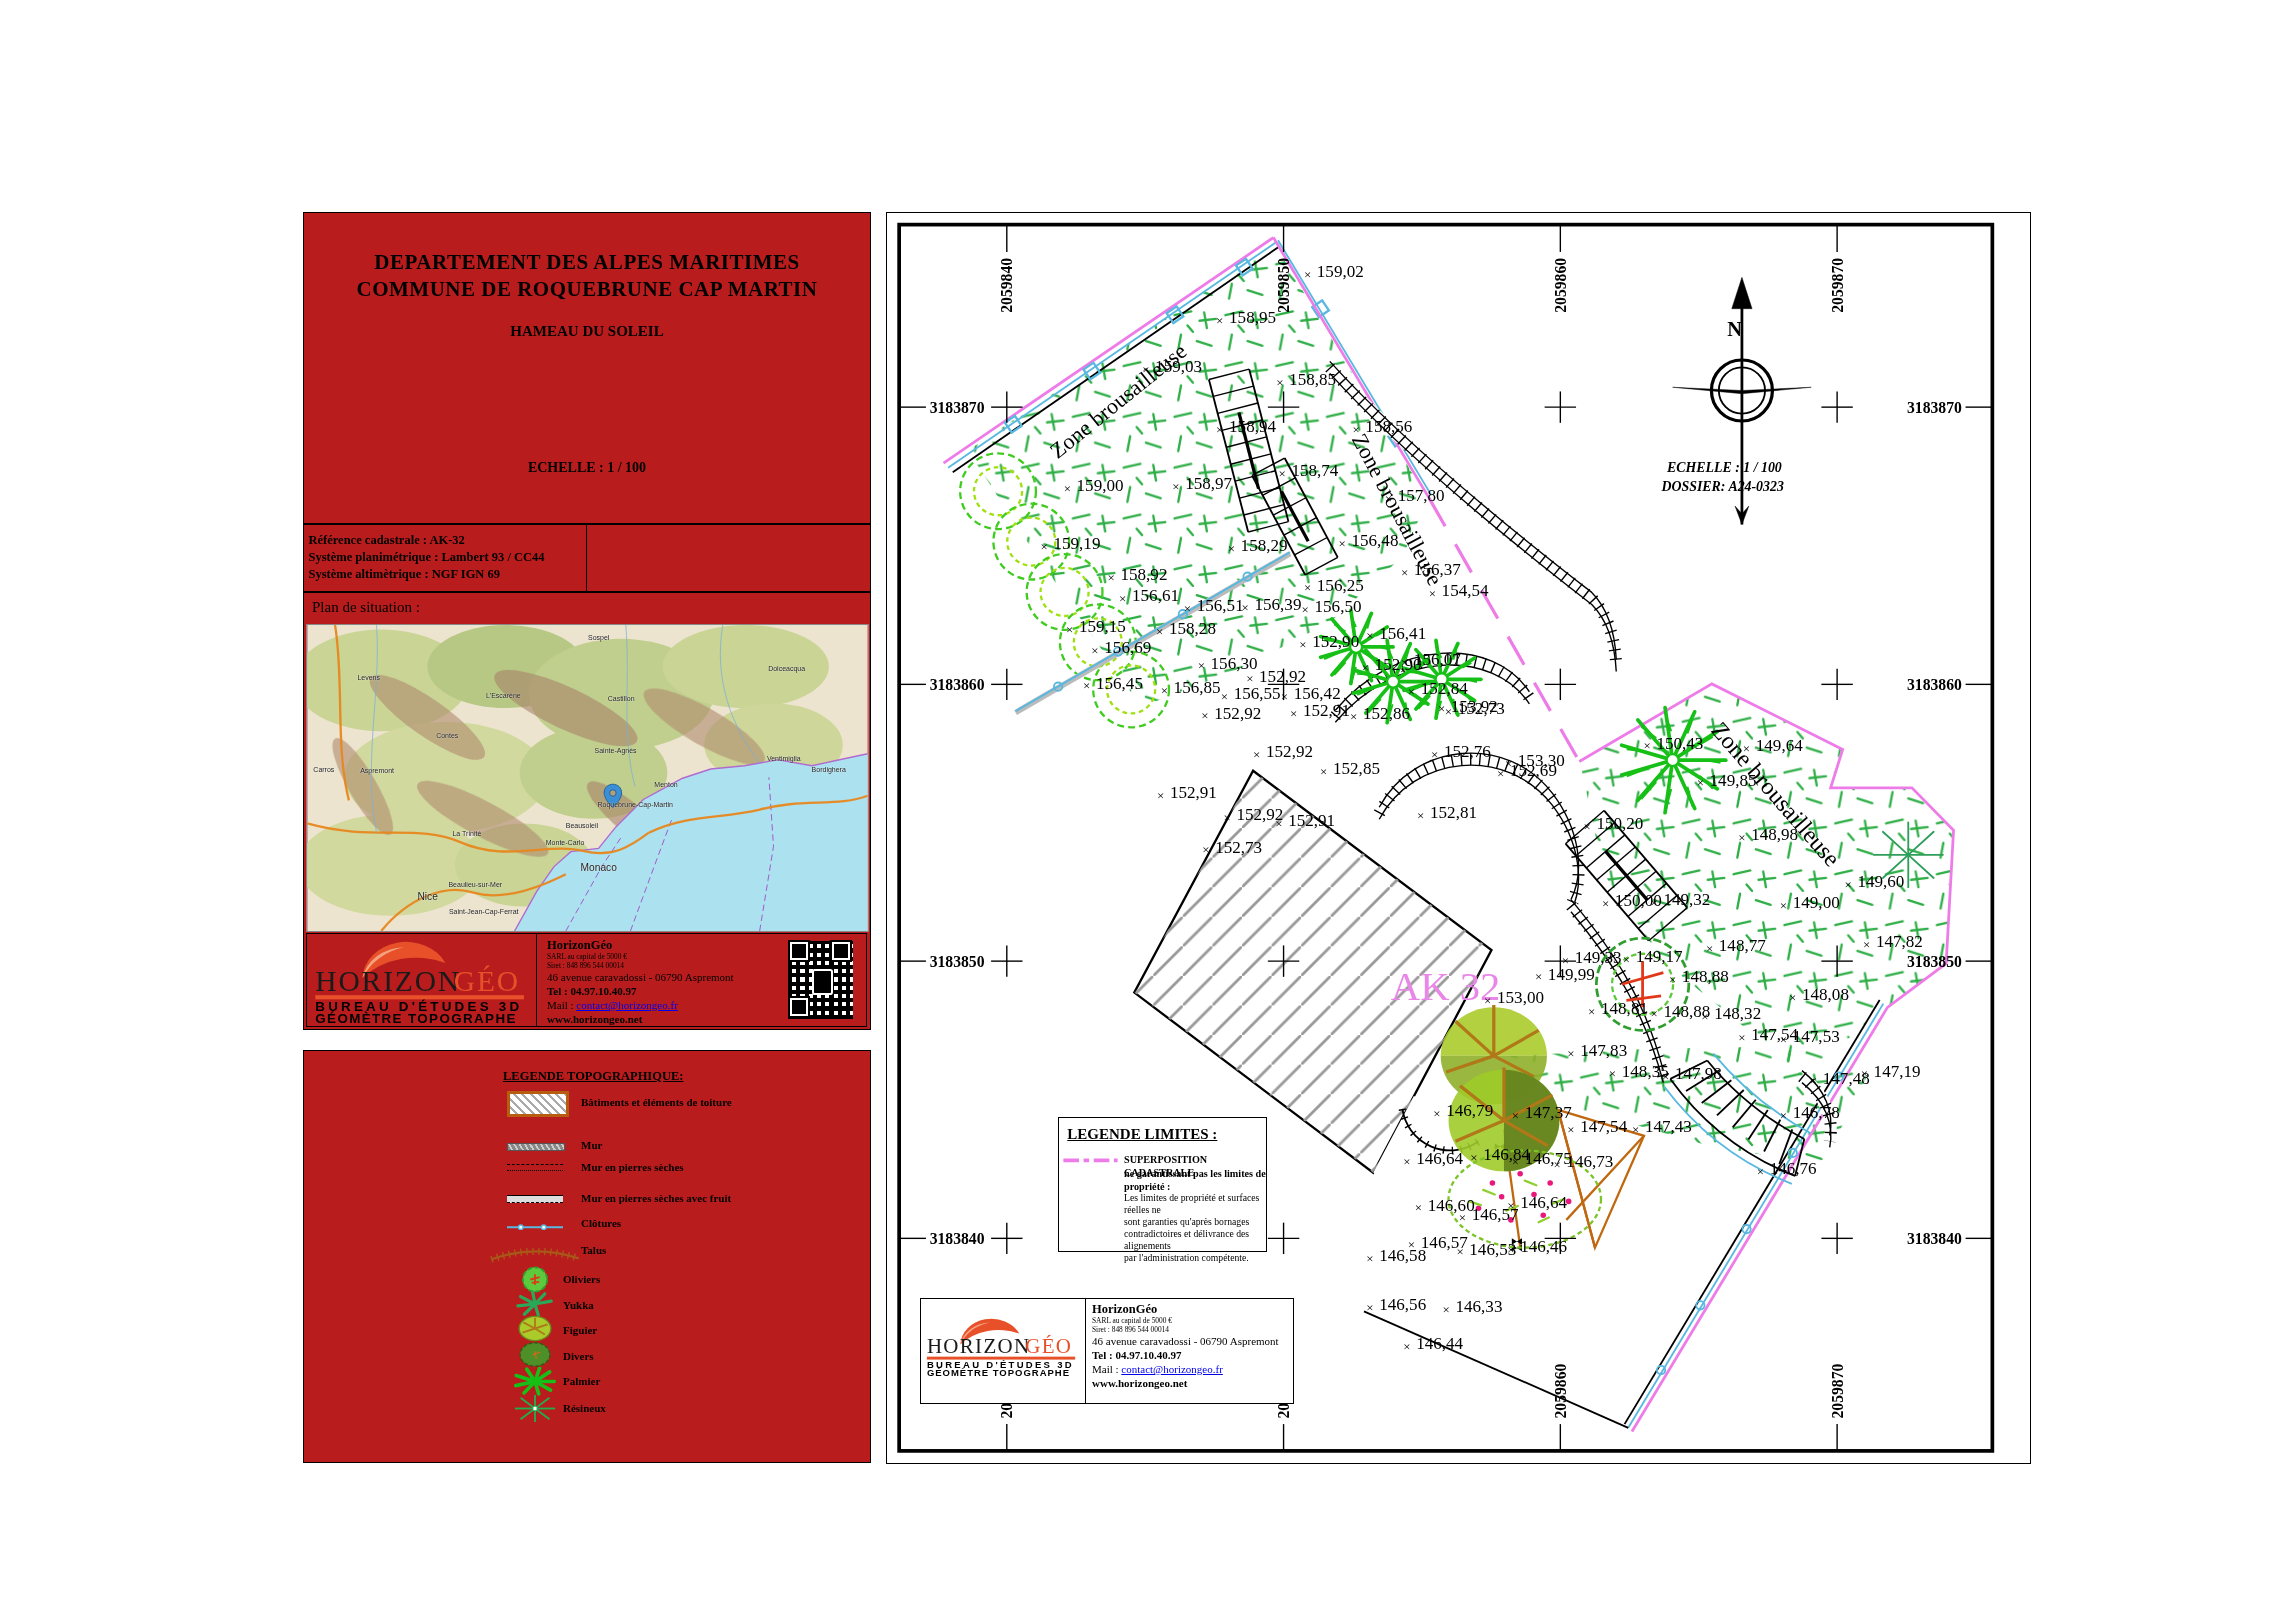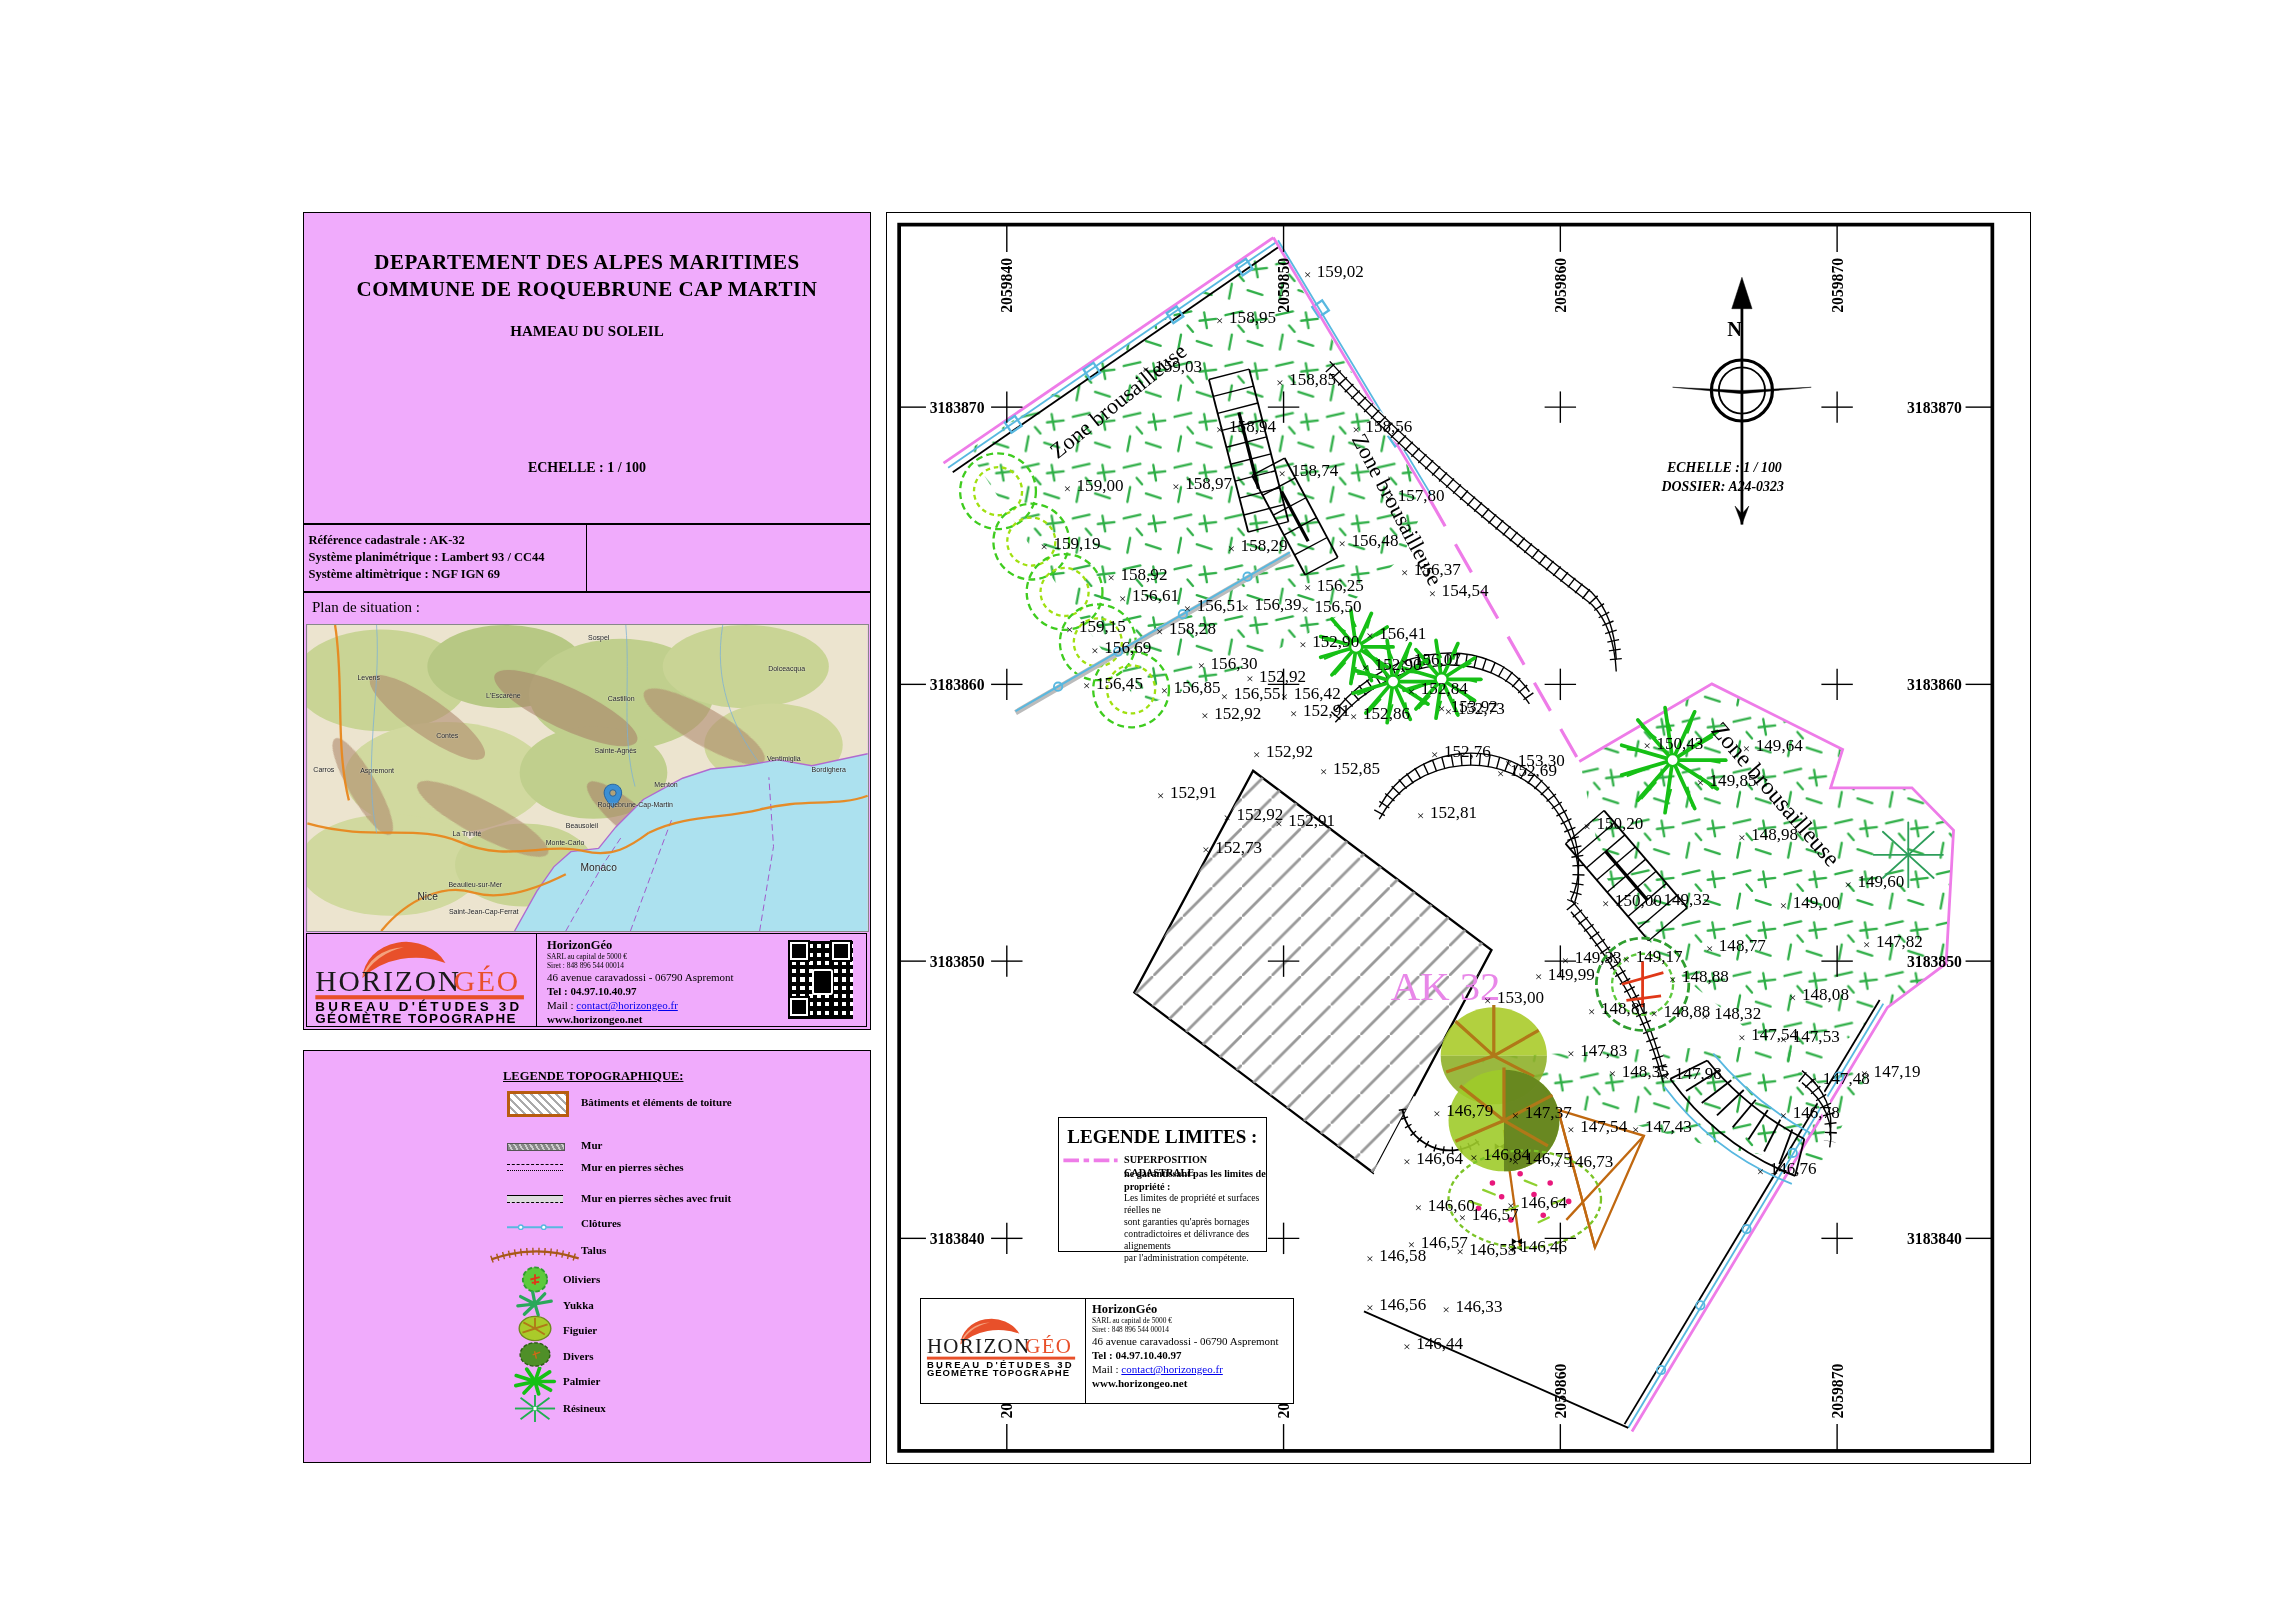--- a/index.html
+++ b/index.html
@@ -1,19 +1,19 @@
 <!DOCTYPE html>
 <html style="font-size:7.4px"><head>
 <meta charset="utf-8">
 <style>
   html,body{margin:0;padding:0}
   body{width:2295px;height:1621px;position:relative;background:#fff;
        font-family:"Liberation Serif",serif;color:#000}
   .abs{position:absolute}
-  .panel{position:absolute;border:1.8px solid #000;background:#f0abfc;box-sizing:border-box}
+  .panel{position:absolute;border:1.8px solid #000;background:#b91c1c;box-sizing:border-box}
   .ctr{text-align:center}
   .t-dept{font-size:21px;font-weight:bold;letter-spacing:0.5px}
   .t-hameau{font-size:15px;font-weight:bold}
   .t-main{font-size:27px;font-weight:bold;letter-spacing:0.9px}
   .t-ech{font-size:14px;font-weight:bold}
   .refrow{position:absolute;left:303px;top:523px;width:568px;height:70px;
           border-top:2.3px solid #000;border-bottom:2.3px solid #000;box-sizing:border-box}
   .refcell{position:absolute;top:0;height:100%;box-sizing:border-box;padding:6.5px 5.5px;
            font-size:12.5px;font-weight:bold;line-height:17px}
   .situ-label{font-size:15px}
@@ -24,21 +24,21 @@
   .company .big{font-size:12.5px;font-weight:bold}
   .company .small{font-size:7.4px;line-height:9.2px}
   .company a{color:#0000ee;text-decoration:underline}
   .logo-word{font-size:64px;letter-spacing:4px;font-family:"Liberation Serif",serif}
   .logo-sub{font-family:"Liberation Sans",sans-serif;font-weight:bold;color:#111}
   .qr{background:
       repeating-linear-gradient(0deg,#000 0 4.2px,transparent 4.2px 8.3px),
       repeating-linear-gradient(90deg,#000 0 4.2px,#fff 4.2px 8.3px)}
   .qr .eye{position:absolute;width:14px;height:14px;background:#000;border:2.3px solid #fff;
            outline:2.3px solid #000}
-  .lim-title{font-size:19px;font-weight:bold;}
+  .lim-title{font-size:15px;font-weight:bold;text-decoration:underline}
   .lim-b{font-size:10.2px;font-weight:bold;line-height:13.4px}
   .lim-p{font-size:9.7px;font-weight:normal;line-height:12px}
   svg text{font-family:"Liberation Serif",serif}
   .town{position:absolute;font-family:"Liberation Sans",sans-serif;font-size:7px;
         color:#222;transform:translate(-50%,-50%);white-space:nowrap;text-shadow:0 0 1.4px #fff}
 </style>
 </head>
 <body>
 
 <div class="panel" style="left:303px;top:212px;width:568px;height:818px">

